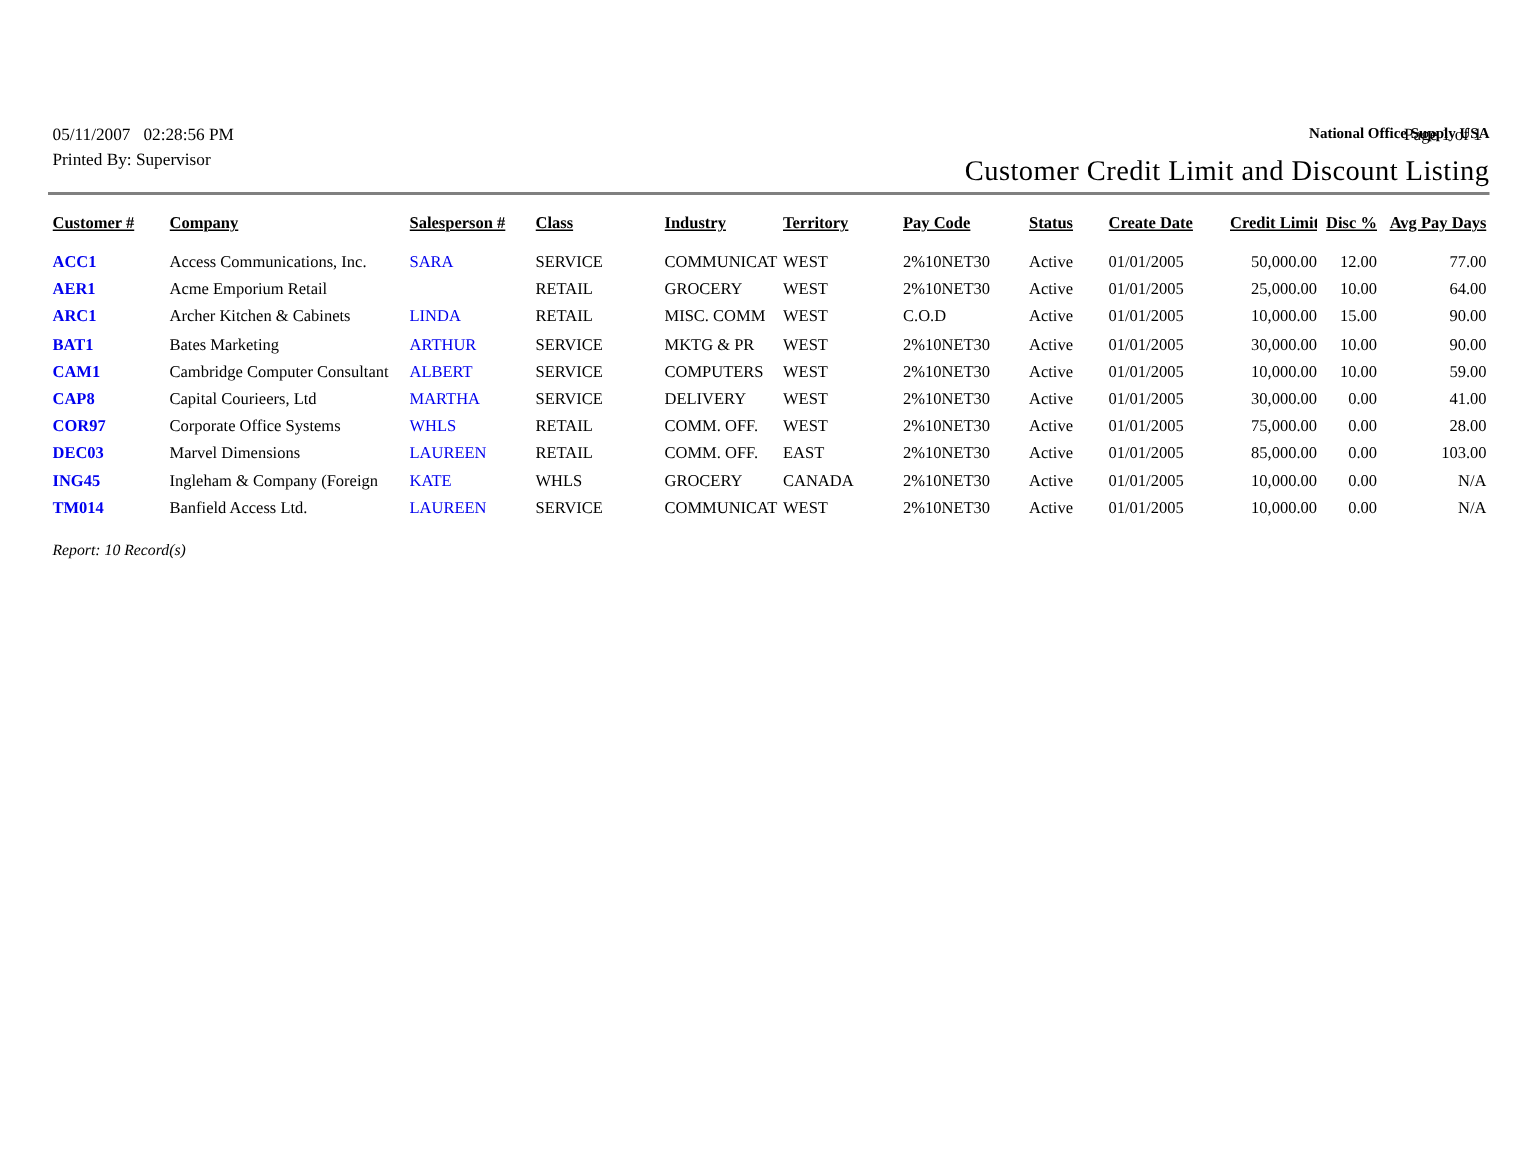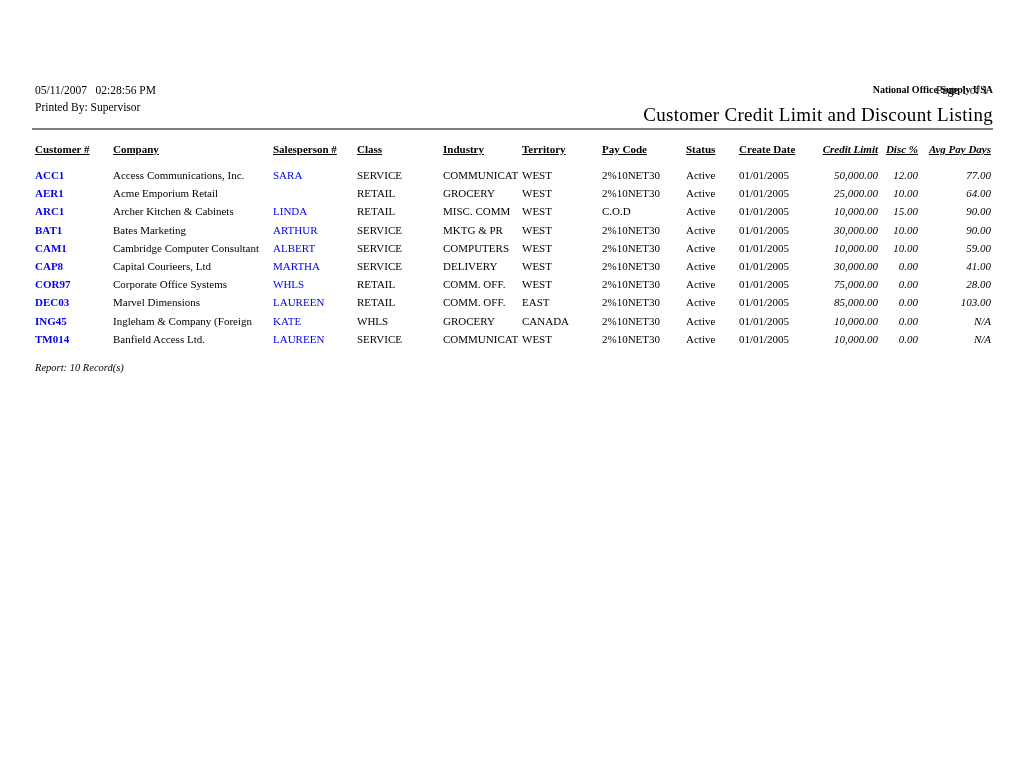--- a/index.html
+++ b/index.html
@@ -15,21 +15,21 @@
   .hdr-rule{position:absolute;top:128px;left:32px;width:961px;border-top:2px solid var(--rule-gray,#808080);}
   table.listing{
     position:absolute;top:143px;left:35px;width:956px;
     border-collapse:collapse;table-layout:fixed;font-size:11px;
   }
   th{
     text-align:left;font-weight:bold;text-decoration:underline;
     height:23px;vertical-align:top;padding:0;font-size:11px;white-space:nowrap;overflow:hidden;margin-left:44px;
   }
   td{height:18.2px;padding:0;white-space:nowrap;overflow:hidden;font-size:11px;}
-  .r{text-align:right;font-style:italic;}
+  .r{text-align:right;}
   .cust{color:var(--link-blue,#0000ee);font-weight:bold;}
   .sales{color:var(--link-blue,#0000ee);}
   .footer{position:absolute;top:362px;left:35px;font-style:italic;font-size:10.5px;text-align:right;}
 </style>
 </head>
 <body>
 
 <div class="report">
   <div class="hdr-datetime">05/11/2007   02:28:56 PM</div>
   <div class="hdr-company">National Office Supply USA</div>

